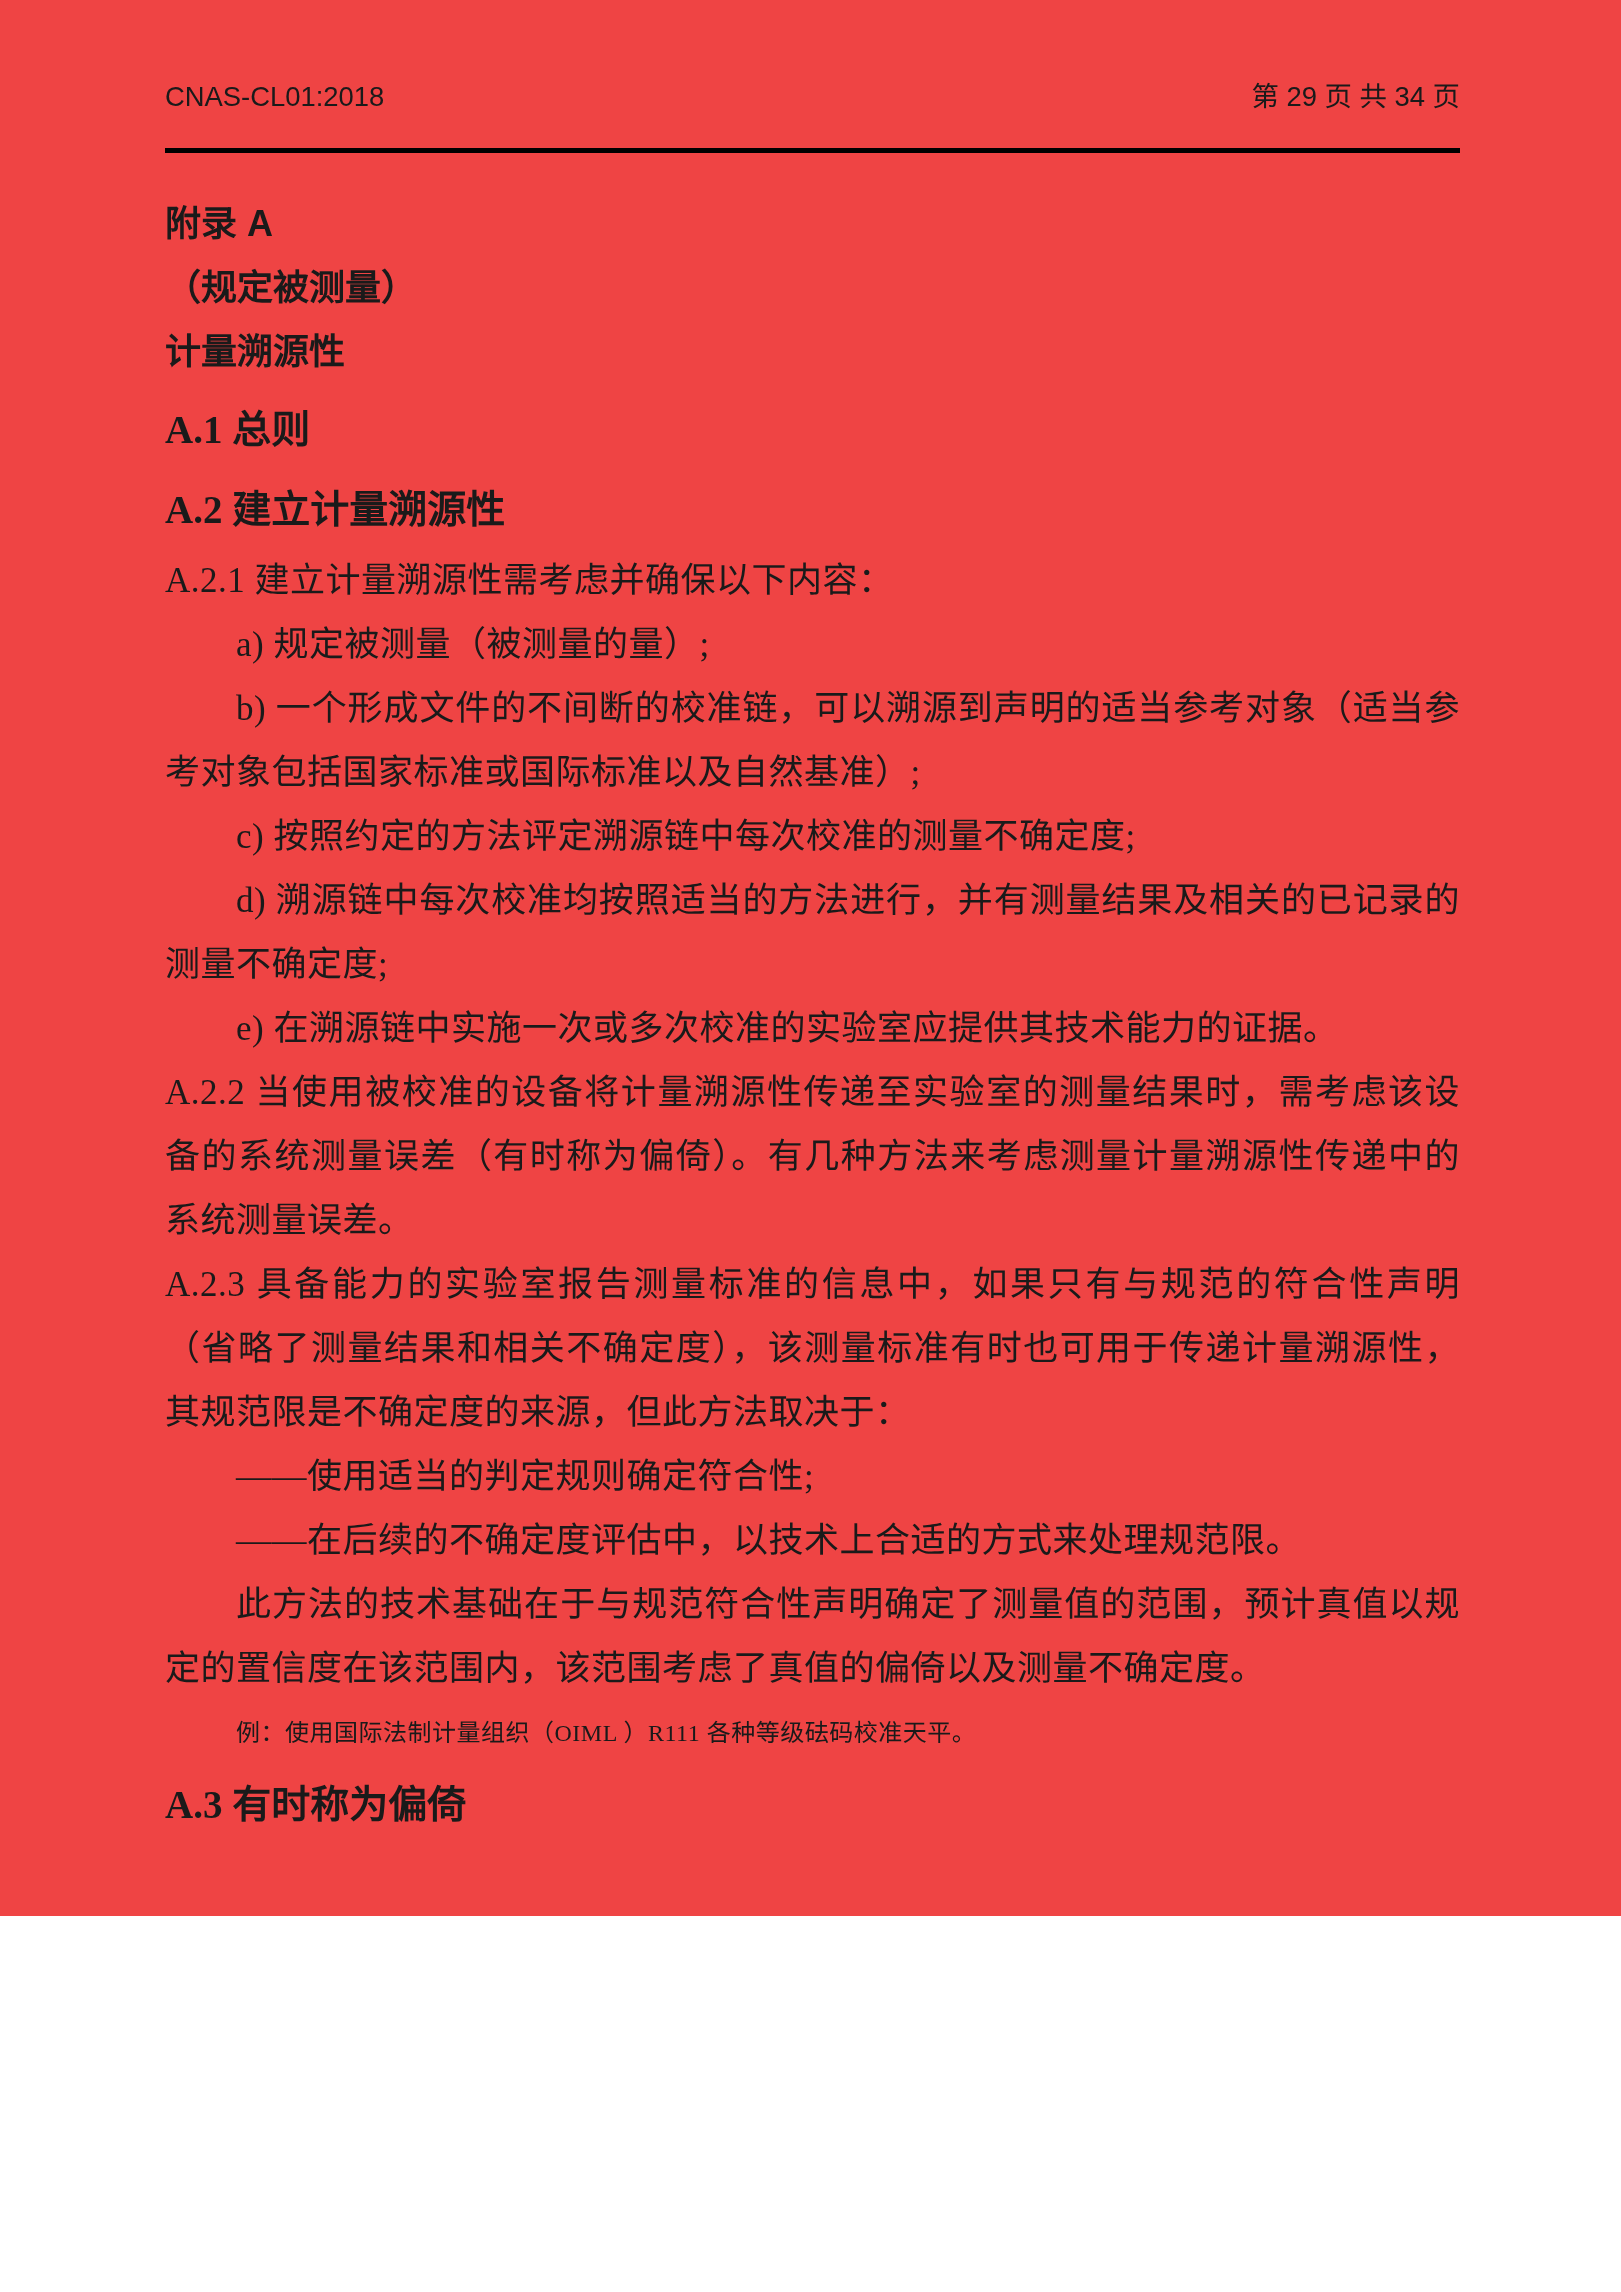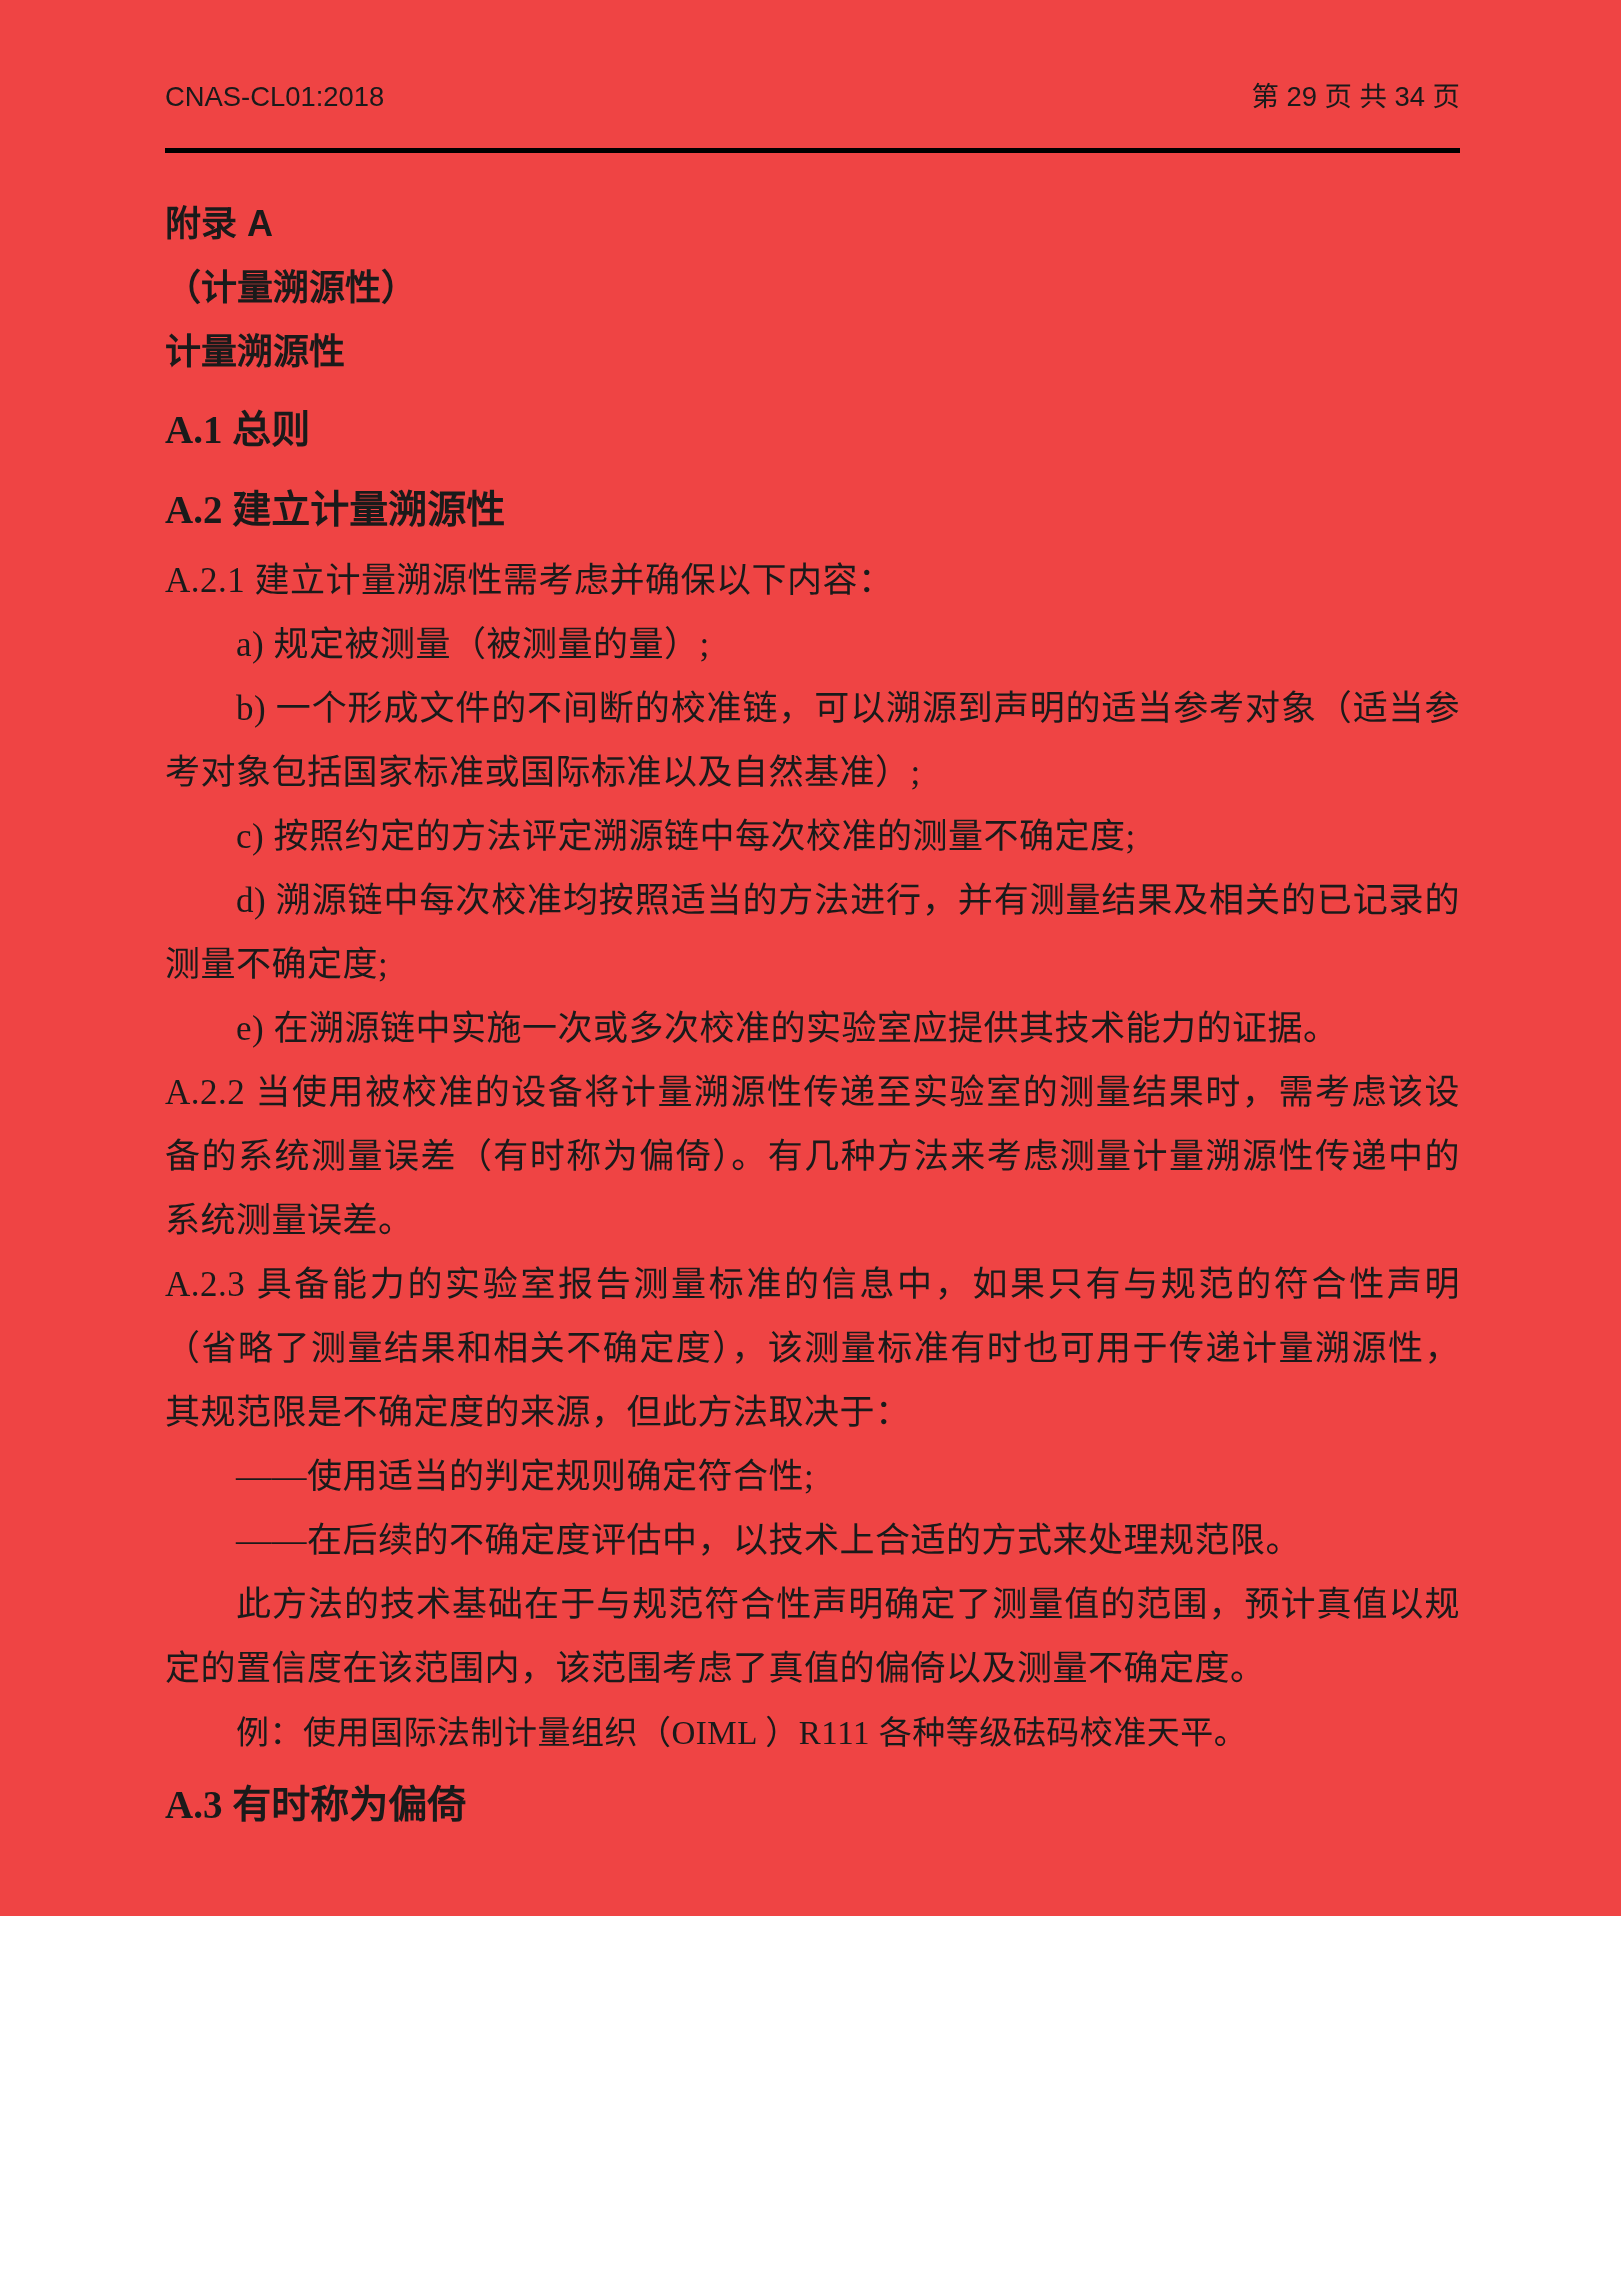--- a/index.html
+++ b/index.html
@@ -59,21 +59,21 @@
   .p{
     margin:0;
     font-family:var(--serif);
     font-size:35px;
     line-height:64px;
     text-align:justify;
     letter-spacing:0.5px;
   }
   .indent{text-indent:71px;}
   .example{
-    font-size:33px;
+    font-size:24px;
   }
   
   .footer{
     position:absolute;
     left:165px;
     right:161px;
     top:2115px;
   }
   .footer-rule{height:4.9px;background:#000;}
   .footer-row{
@@ -92,21 +92,21 @@
   <div class="content">
 
     <div class="hdr">
       <span>CNAS-CL01:2018</span>
       <span>第 29 页 共 34 页</span>
     </div>
     <div class="rule"></div>
 
     <div class="titles">
       <p class="title-line">附录 A</p>
-      <p class="title-line">（计量溯源性）</p>
+      <p class="title-line">（规定被测量）</p>
       <p class="title-line">计量溯源性</p>
     </div>
 
     <h2 class="h">A.1 总则</h2>
 
     <h2 class="h">A.2 建立计量溯源性</h2>
     <p class="p">A.2.1 建立计量溯源性需考虑并确保以下内容：</p>
     <p class="p indent">a) 规定被测量（被测量的量）;</p>
     <p class="p indent">b) 一个形成文件的不间断的校准链，可以溯源到声明的适当参考对象（适当参考对象包括国家标准或国际标准以及自然基准）;</p>
     <p class="p indent">c) 按照约定的方法评定溯源链中每次校准的测量不确定度;</p>

